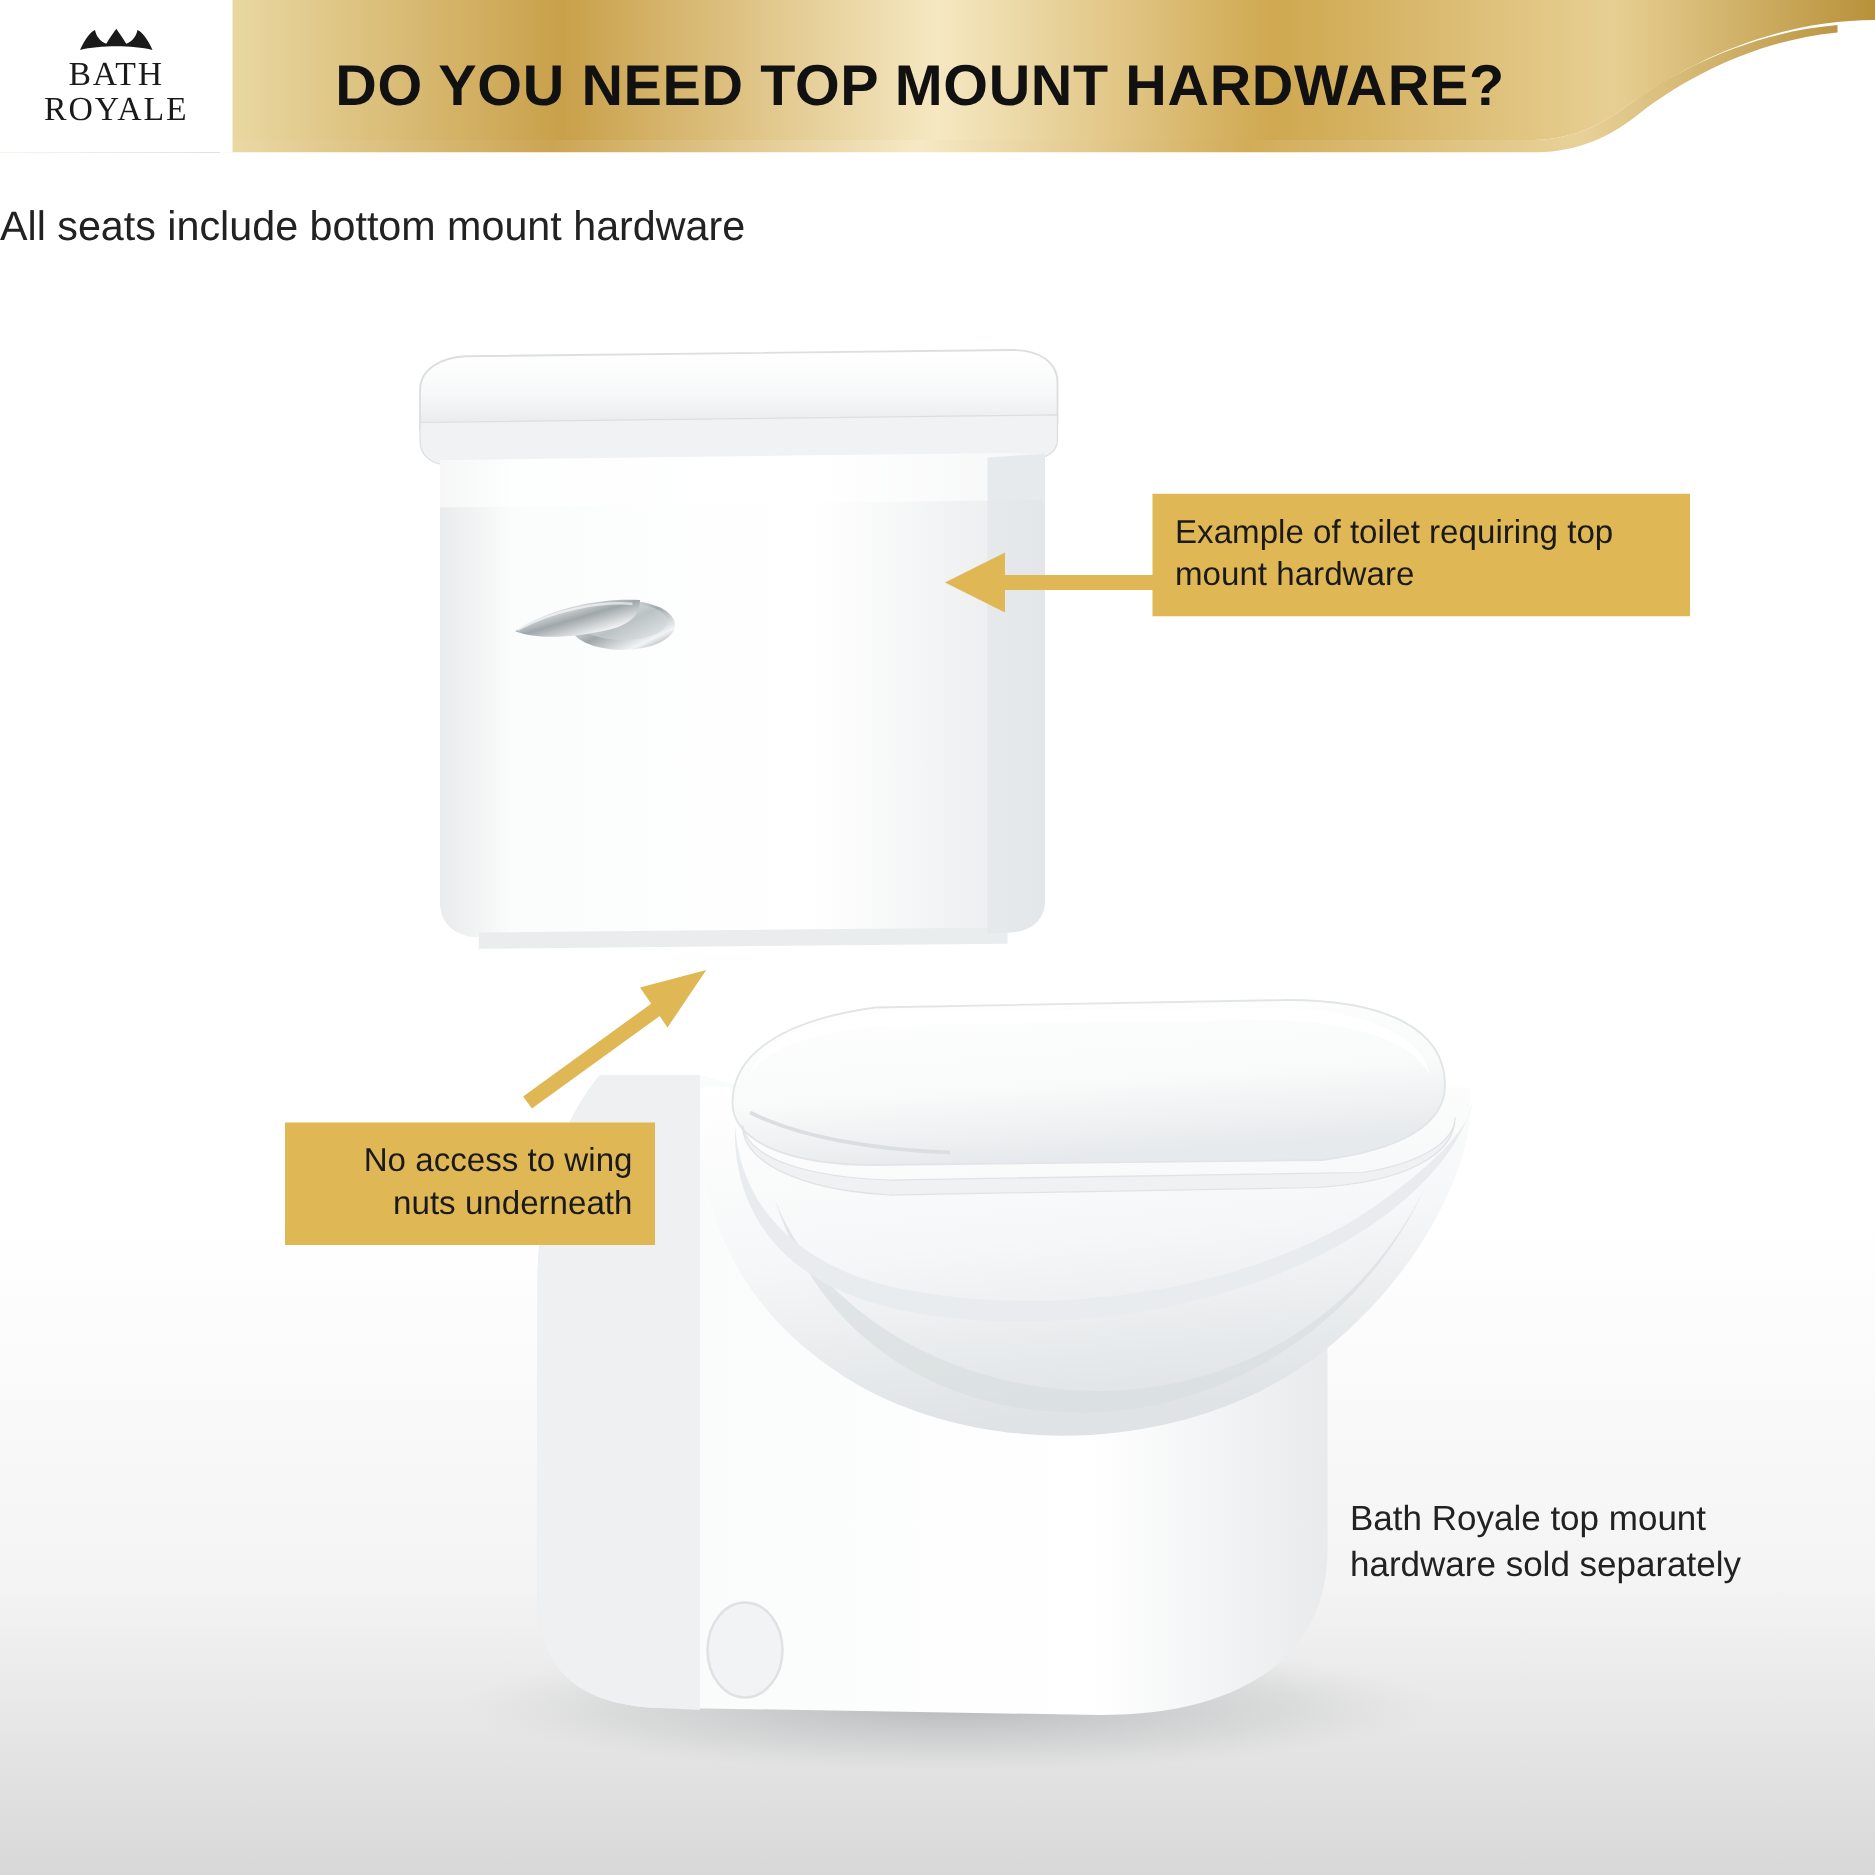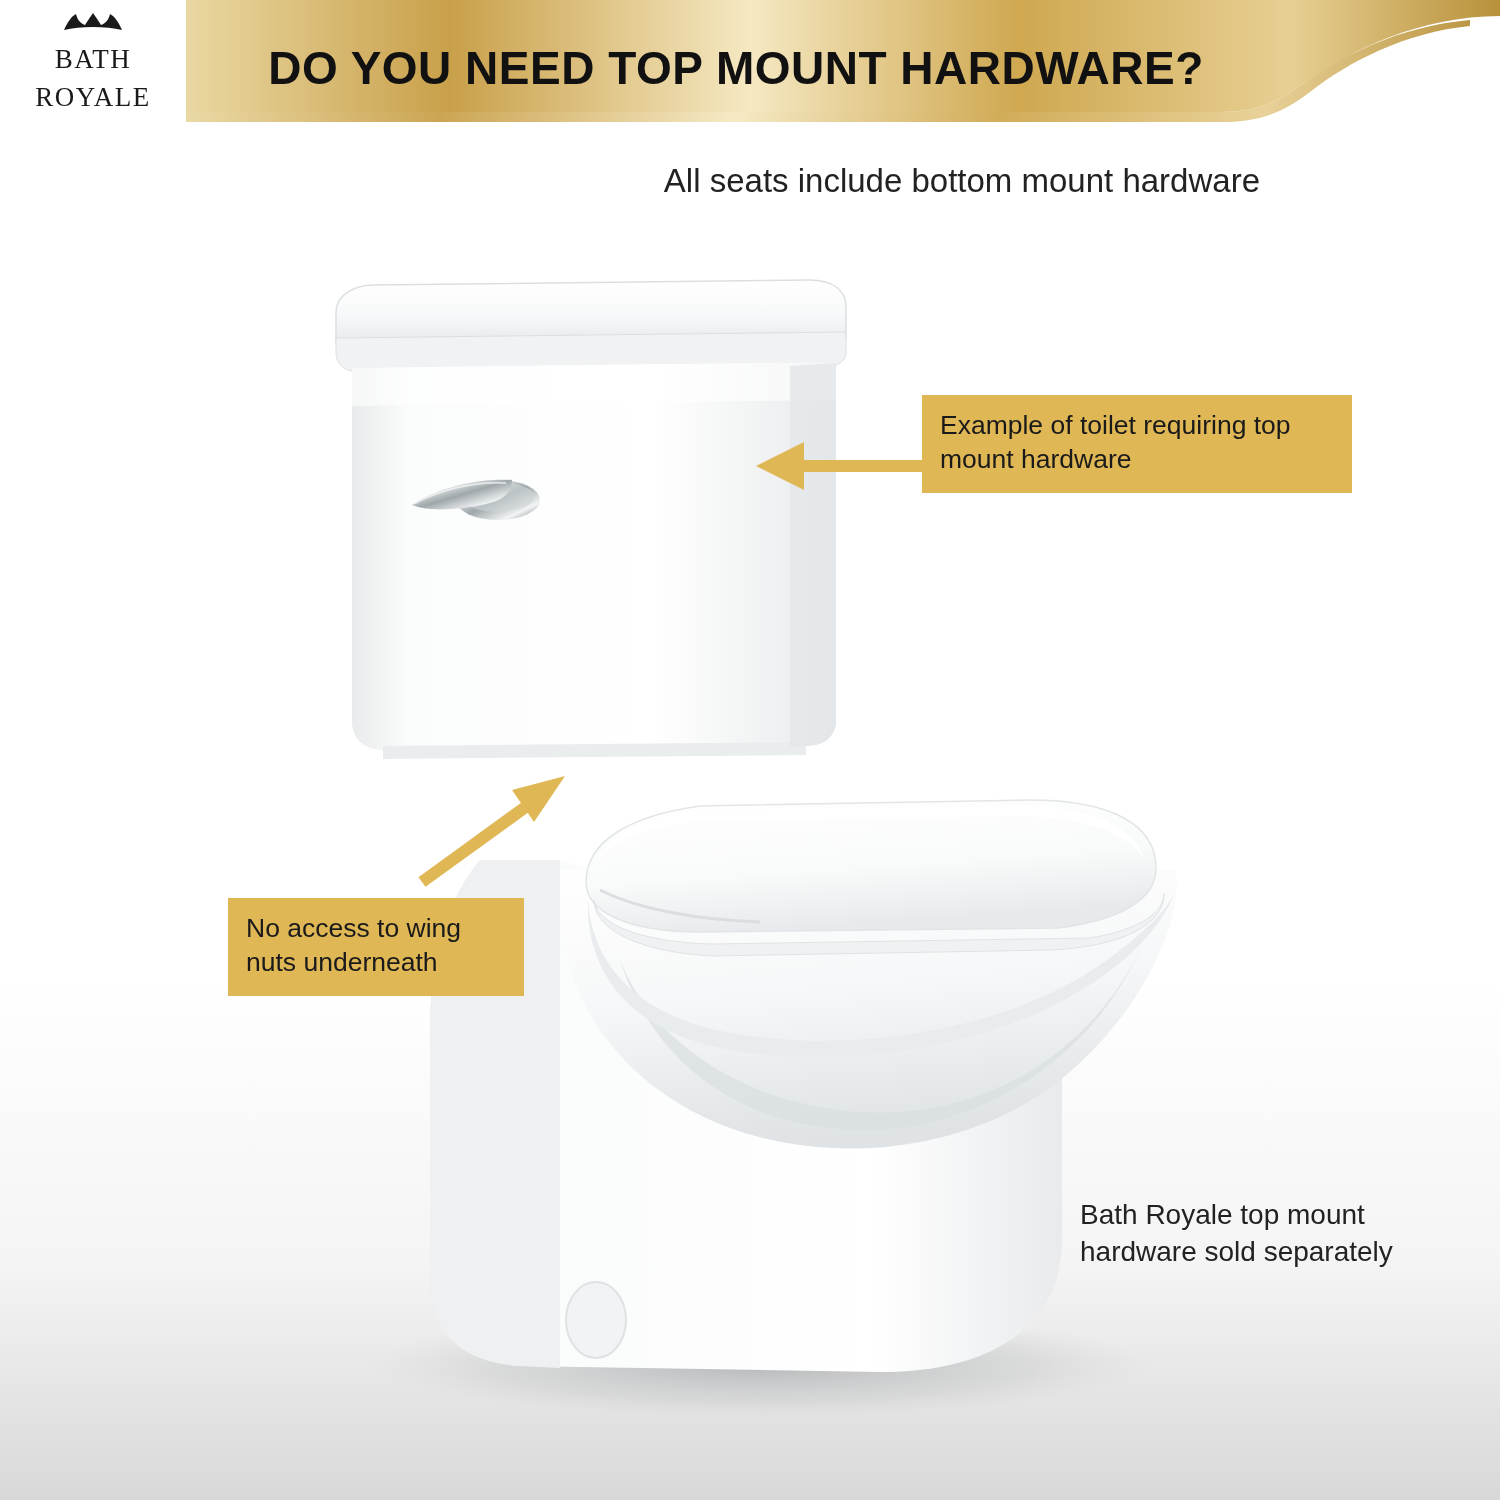--- a/index.html
+++ b/index.html
@@ -54,21 +54,20 @@
     height: 22px;
     margin-bottom: 1px;
   }
   .logo-text {
     font-family: "Liberation Serif", serif;
     font-size: 27px;
     line-height: 28px;
     letter-spacing: 1.5px;
     color: #1a1a1a;
     text-align: center;
-    margin-top: 10px;
   }
   .header-title {
     position: absolute;
     left: 186px;
     top: 0;
     width: 1100px;
     height: 108px;
     display: flex;
     align-items: center;
     justify-content: center;
@@ -80,21 +79,21 @@
     white-space: nowrap;
     margin-top: 14px;
   }
 
   
   .subtitle {
     position: absolute;
     left: 0;
     top: 162px;
     width: 1260px;
-    text-align: right;
+    text-align: left;
     font-size: 33px;
     color: #222222;
   }
 
   
   .illustration {
     position: absolute;
     left: 0;
     top: 100px;
     width: 1500px;
@@ -115,21 +114,21 @@
   #callout-top {
     left: 922px;
     top: 395px;
     width: 430px;
     text-align: left;
   }
   #callout-bottom {
     left: 228px;
     top: 898px;
     width: 296px;
-    text-align: left;
+    text-align: right;
   }
   .note {
     position: absolute;
     left: 1080px;
     top: 1196px;
     width: 390px;
     font-size: 28px;
     line-height: 1.33;
     color: #222222;
     text-align: left;

